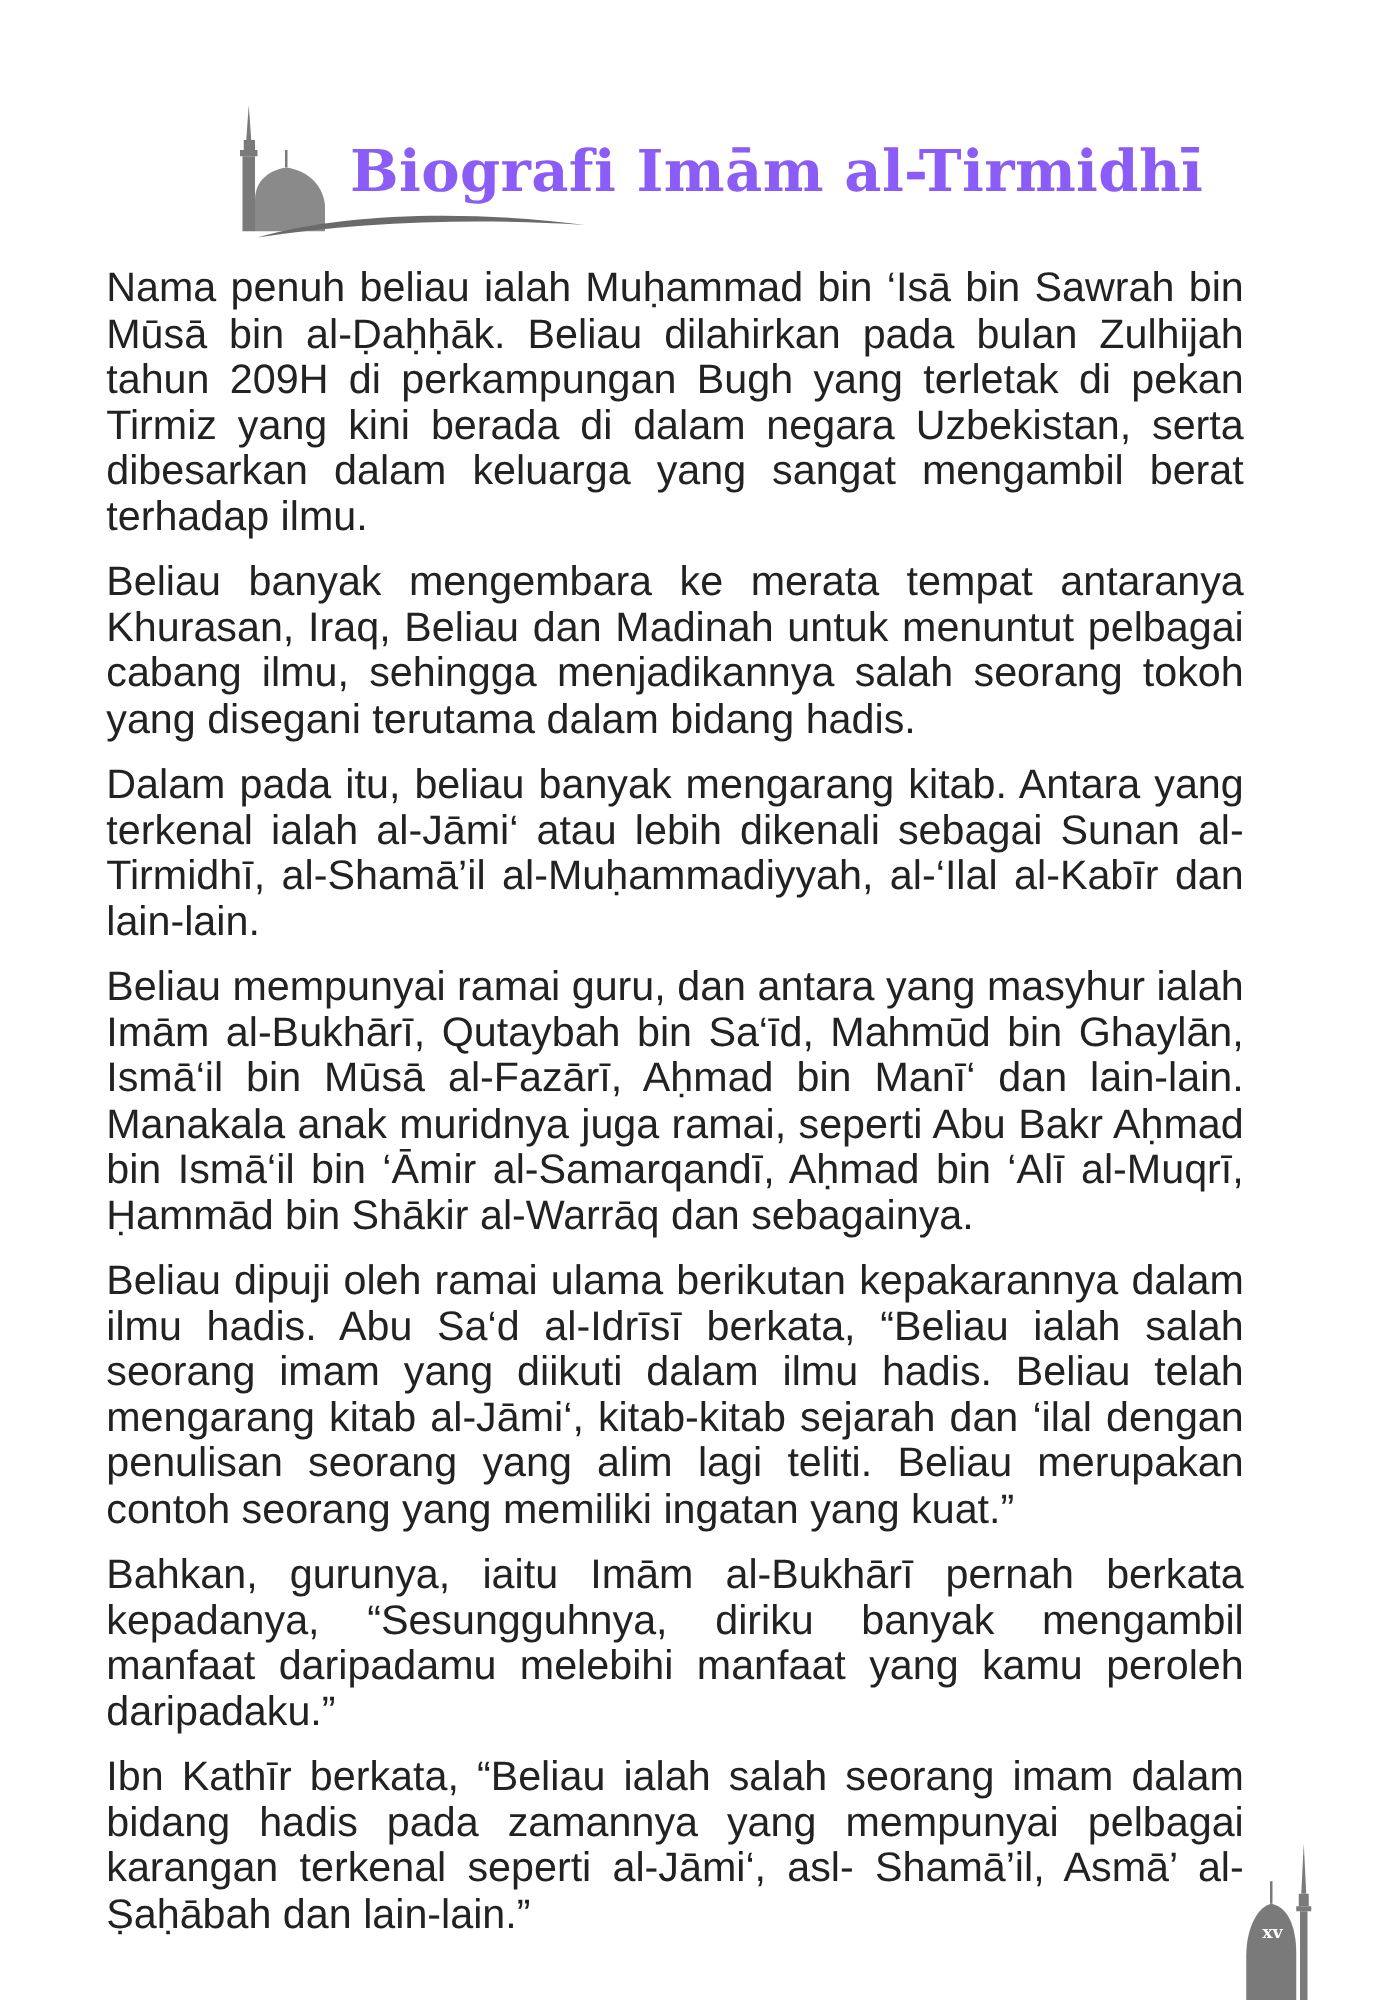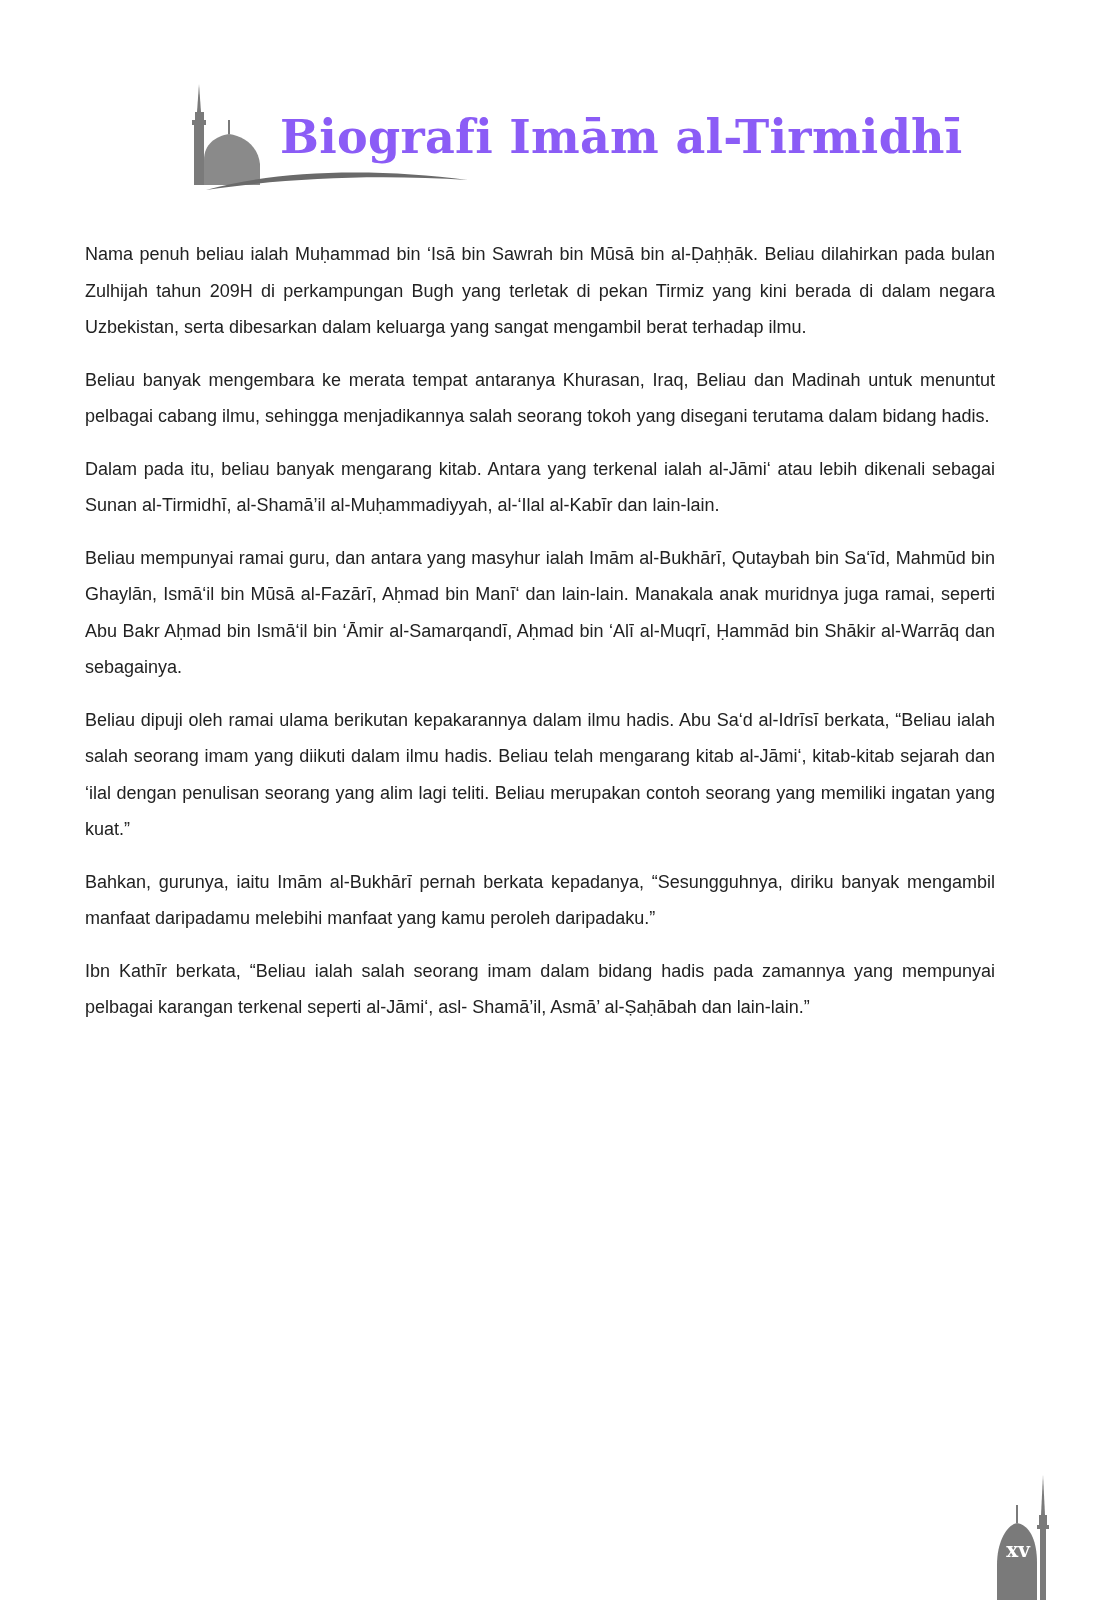--- a/index.html
+++ b/index.html
@@ -6,29 +6,28 @@
   body { width: 1101px; height: 1600px; position: relative; overflow: hidden; }
   .header { position: absolute; left: 186px; top: 82px; width: 740px; height: 110px; }
   .header svg { position: absolute; left: 0; top: 0; }
   .title {
     position: absolute; left: 94px; top: 28px;
     font-family: "DejaVu Serif", serif; font-weight: bold;
     font-size: 46px; color: #8b5cf6; letter-spacing: 0.3px; white-space: nowrap;
   }
   .body-text {
     position: absolute; left: 85px; top: 212px; width: 910px;
-    font-family: "Liberation Sans", sans-serif; font-size: 18px; line-height: 36.5px;
+    font-family: "Liberation Sans", sans-serif; font-size: 33px; line-height: 36.5px;
     color: #222222;
-    margin-top: 24px;
   }
   .body-text p { margin: 0 0 16px 0; text-align: justify; }
   .footer-ornament { position: absolute; left: 995px; top: 1475px; width: 70px; height: 125px; }
   .page-num {
     position: absolute; left: 1000px; top: 1538px; width: 36px; text-align: center;
-    font-family: "DejaVu Serif", serif; font-weight: bold; font-size: 20px; color: #ffffff;
+    font-family: "DejaVu Serif", serif; font-weight: bold; font-size: 14px; color: #ffffff;
   }
 </style>
 </head>
 <body>
 
 <div class="header">
   <svg width="300" height="110" viewBox="0 0 300 110">
 
     <polygon points="13,2 15,30 11,30" fill="#7a7a7a"></polygon>
     <rect x="9" y="30" width="9" height="8" fill="#7a7a7a"></rect>

